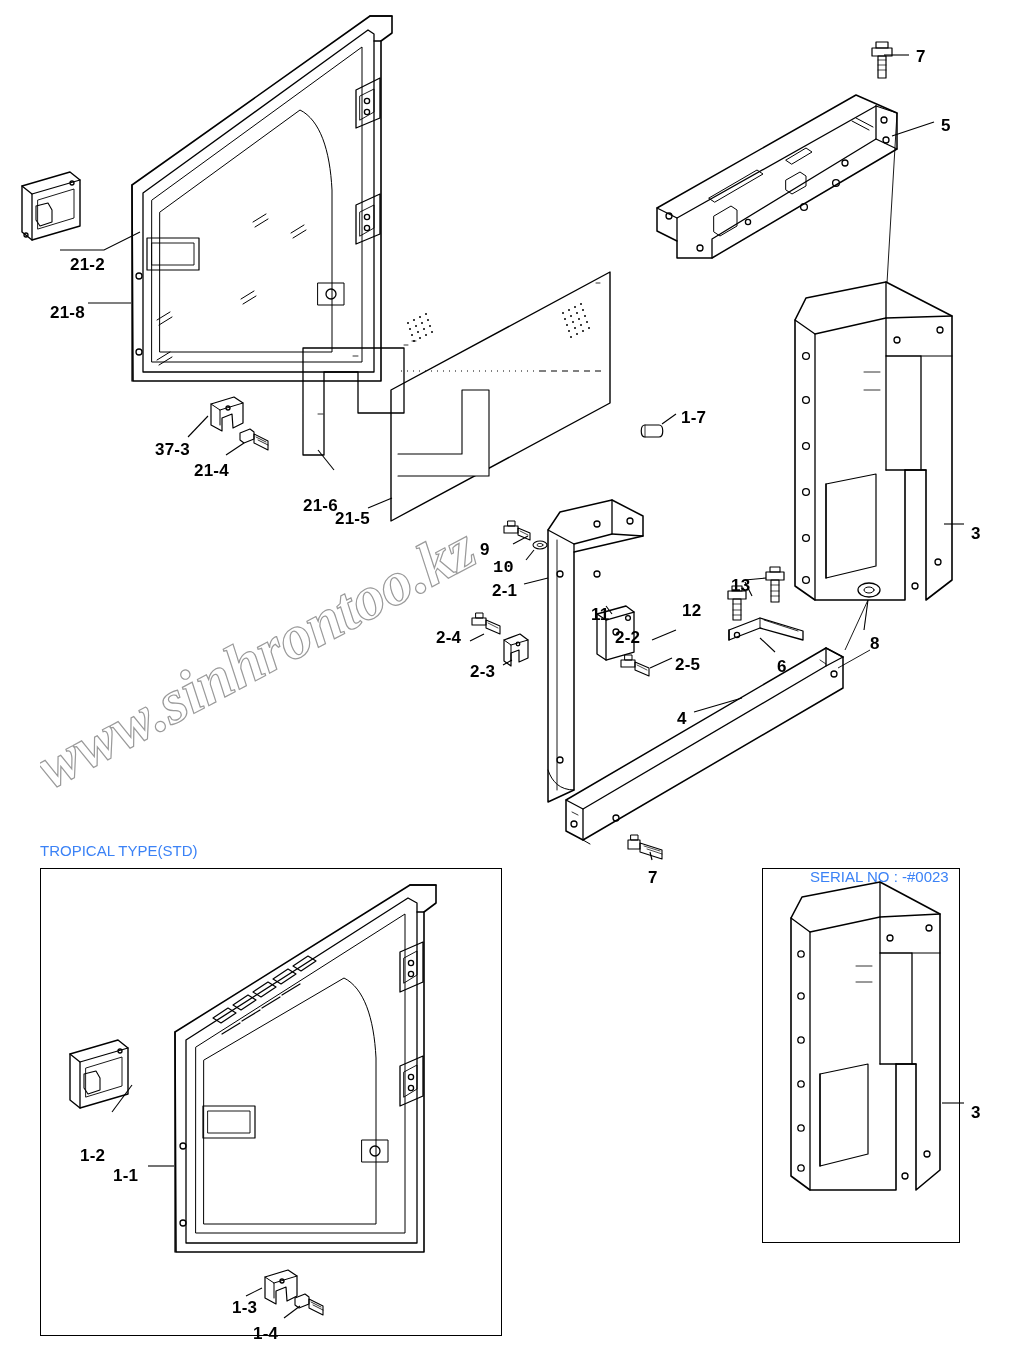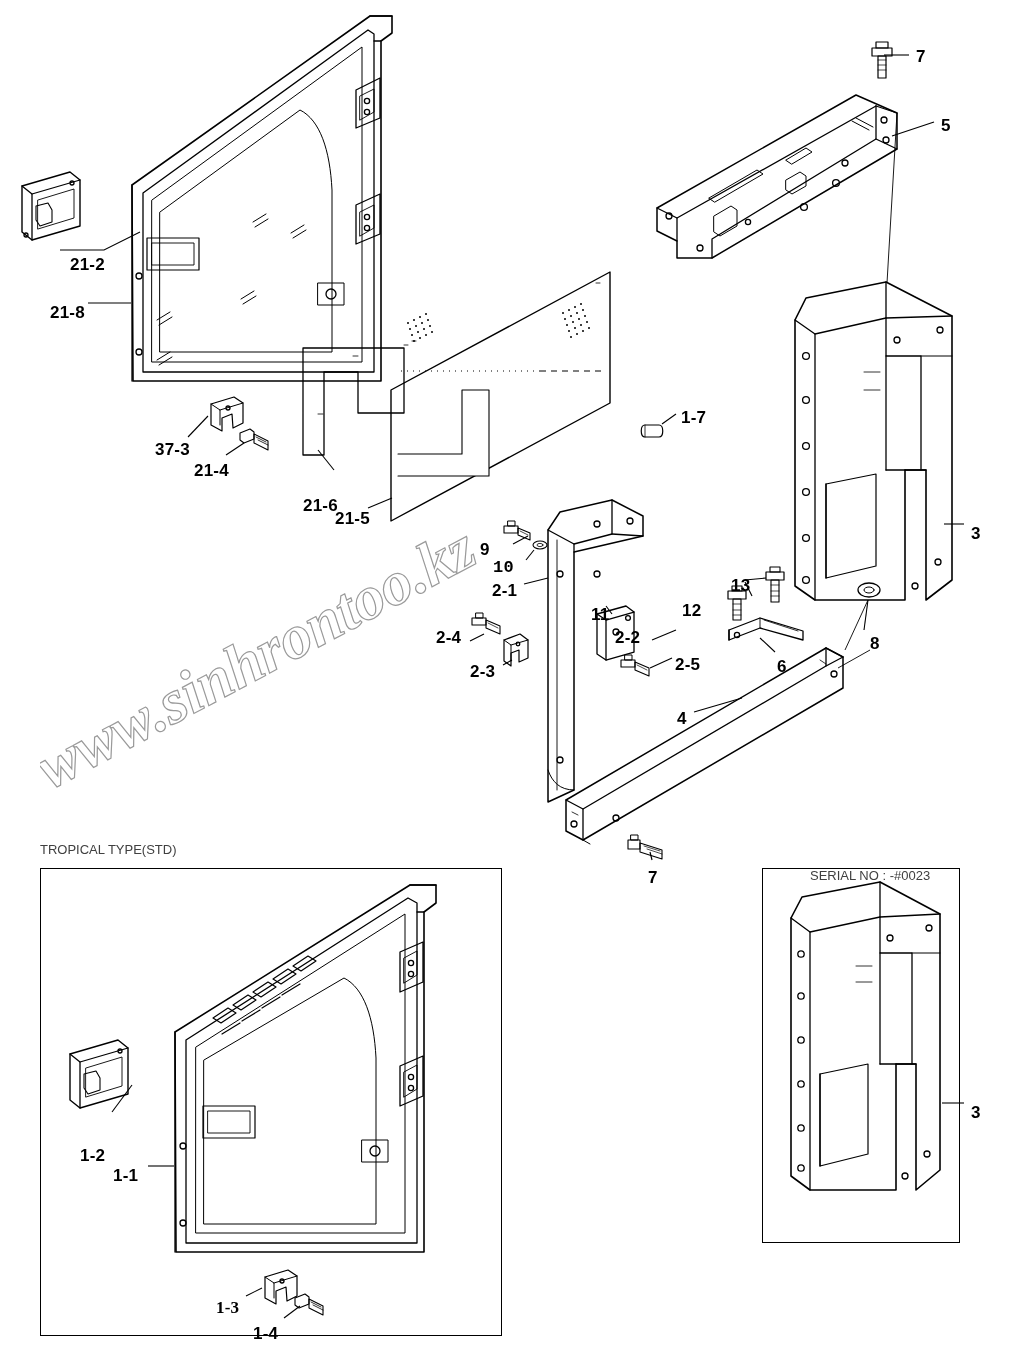--- a/index.html
+++ b/index.html
@@ -29,22 +29,22 @@
   .lbl {
     position: absolute;
     font-size: 17px;
     font-weight: bold;
     color: #000;
     white-space: nowrap;
     letter-spacing: 0.2px;
   }
   .sect-title {
     position: absolute;
-    font-size: 13px;
-    color: #404040;
+    font-size: 15px;
+    color: #3b82f6;
     white-space: nowrap;
   }
   .watermark {
     position: absolute;
     left: 40px;
     top: 480px;
     width: 930px;
     height: 400px;
     pointer-events: none;
   }
@@ -515,17 +515,17 @@
       <div class="lbl" style="left: 436px; top: 628px;">2-4</div>
       <div class="lbl" style="left: 615px; top: 628px;">2-2</div>
       <div class="lbl" style="left: 470px; top: 662px;">2-3</div>
       <div class="lbl" style="left: 675px; top: 655px;">2-5</div>
       <div class="lbl" style="left: 777px; top: 657px;">6</div>
       <div class="lbl" style="left: 677px; top: 709px;">4</div>
       <div class="lbl" style="left: 648px; top: 868px;">7</div>
       <div class="lbl" style="left: 80px; top: 1110px; margin-top: 36px;">1-2</div>
       <div class="lbl" style="left: 113px; top: 1166px;">1-1</div>
       <div class="lbl" style="left: 971px; top: 1103px;">3</div>
-      <div class="lbl" style="left: 216px; top: 1298px; font-family: Liberation Serif, serif;">1-3</div>
+      <div class="lbl" style="left: 232px; top: 1298px;">1-3</div>
       <div class="lbl" style="left: 253px; top: 1324px;">1-4</div>
     </div>
 
 </div>
 
 </body></html>

